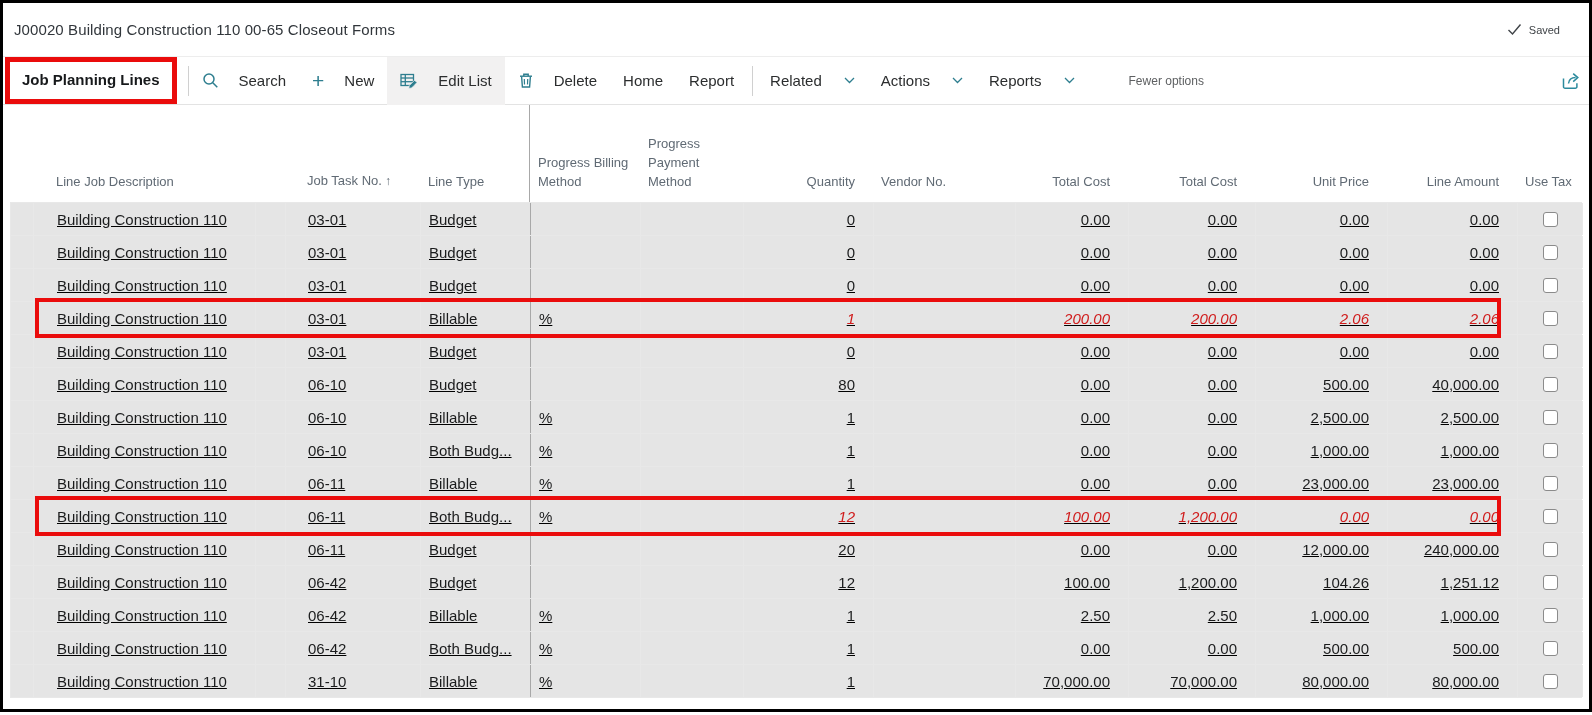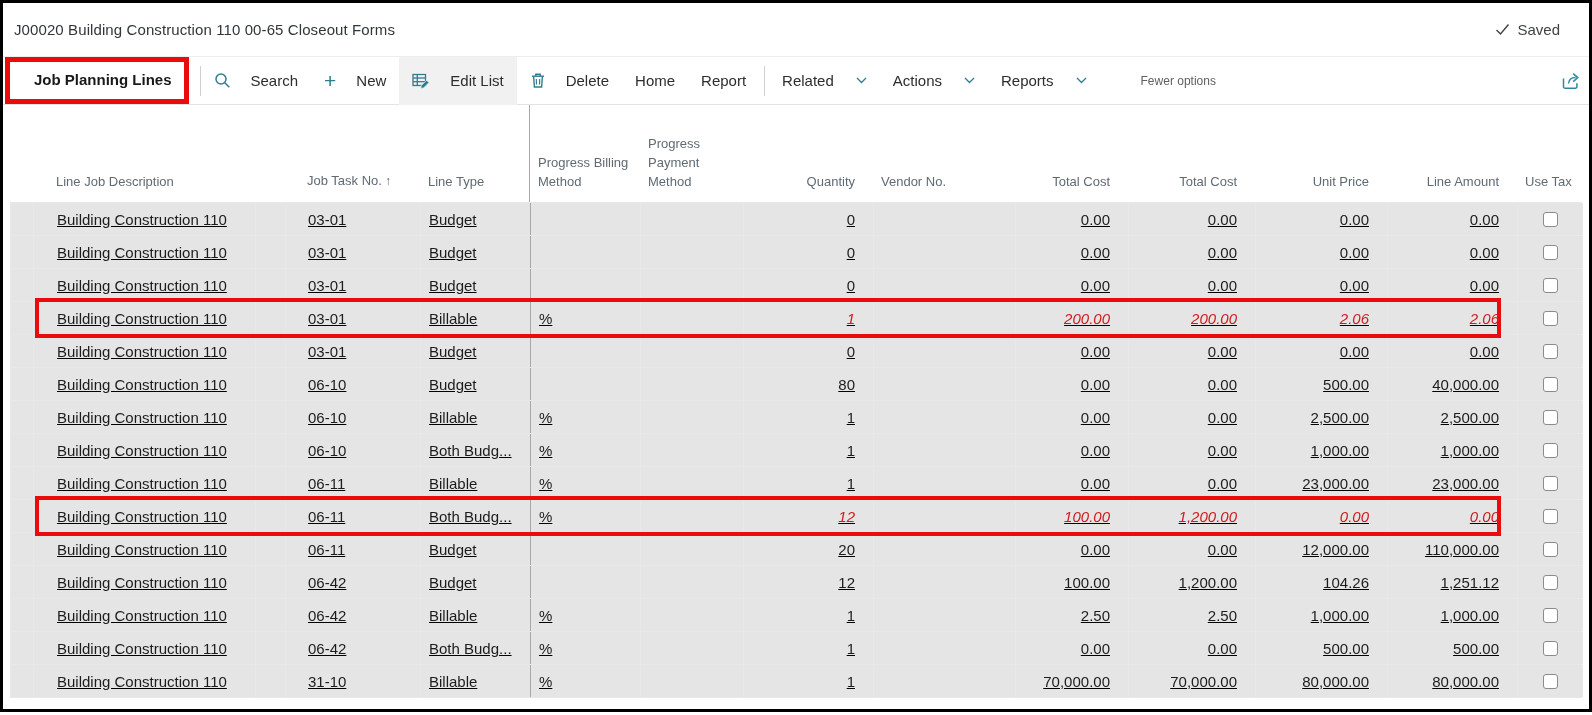--- a/index.html
+++ b/index.html
@@ -2,27 +2,27 @@
 <html><head>
 <meta charset="utf-8">
 <style>
   * { box-sizing: border-box; margin: 0; padding: 0; }
   body { background: #fff; font-family: "Liberation Sans", sans-serif; }
   .frame { position: relative; width: 1592px; height: 712px; border: 3px solid #000; background: #fff; overflow: hidden; }
 
   
   .titlebar { height: 54px; display: flex; align-items: center; padding: 0 29px 0 11px; border-bottom: 1px solid #ededed; }
   .page-title { font-size: 15px; color: #31363b; letter-spacing: .1px; }
-  .saved { margin-left: auto; display: flex; align-items: center; gap: 7px; color: #3f4347; font-size: 15px; }
+  .saved { margin-left: auto; display: flex; align-items: center; gap: 7px; color: #3f4347; font-size: 11px; }
   .saved svg { display: block; }
 
   
   .toolbar { height: 48px; display: flex; align-items: center; border-bottom: 1px solid #e3e3e3; position: relative; }
   .cap-wrap { margin-left: 2px; position: relative; z-index: 6; }
-  .cap-frame { border: 5px solid #ea0c0c; padding: 9px 12px 10px 24px; background: #fff; }
+  .cap-frame { border: 5px solid #ea0c0c; padding: 9px 12px 10px 12px; background: #fff; }
   .cap-label { font-size: 15px; font-weight: bold; color: #17191b; white-space: nowrap; }
   .t-sep { width: 1px; height: 30px; background: #d0d0d0; margin-left: 11px; flex: 0 0 auto; }
   .tbtn { display: flex; align-items: center; gap: 20px; height: 48px; padding: 0 13px; font-size: 15px; color: #2b2d2e; cursor: pointer; white-space: nowrap; }
   .tbtn:first-of-type { margin-left: 5px; }
   .tbtn .ticon { color: #2e7e8f; display: flex; align-items: center; }
   .tbtn.active { background: #f2f1f1; }
   .plus-glyph { font-size: 21px; font-weight: 400; color: #2e7e8f; line-height: 1; }
   .chev { color: #2e7e8f; margin-left: 2px; display: flex; }
   .fewer { color: #5e6062; font-size: 12px; padding: 0 13px; margin-left: 28px; white-space: nowrap; cursor: pointer; }
   .share-btn { margin-left: auto; margin-right: 7px; color: #2b8a9d; display: flex; cursor: pointer; }
@@ -384,21 +384,21 @@
           <div class="gc c-spacer"></div>
           <div class="gc c-task">06-11</div>
           <div class="gc c-type">Budget</div>
           <div class="gc c-billing"></div>
           <div class="gc c-payment"></div>
           <div class="gc c-qty num">20</div>
           <div class="gc c-vendor"></div>
           <div class="gc c-ucost num">0.00</div>
           <div class="gc c-tcost num">0.00</div>
           <div class="gc c-uprice num">12,000.00</div>
-          <div class="gc c-lamt num">110,000.00</div>
+          <div class="gc c-lamt num">240,000.00</div>
           <div class="gc c-tax">
             <span class="cbx"></span>
           </div>
         </div>
         <div class="grow">
           <div class="gc c-sel"></div>
           <div class="gc c-desc">Building Construction 110</div>
           <div class="gc c-spacer"></div>
           <div class="gc c-task">06-42</div>
           <div class="gc c-type">Budget</div>

